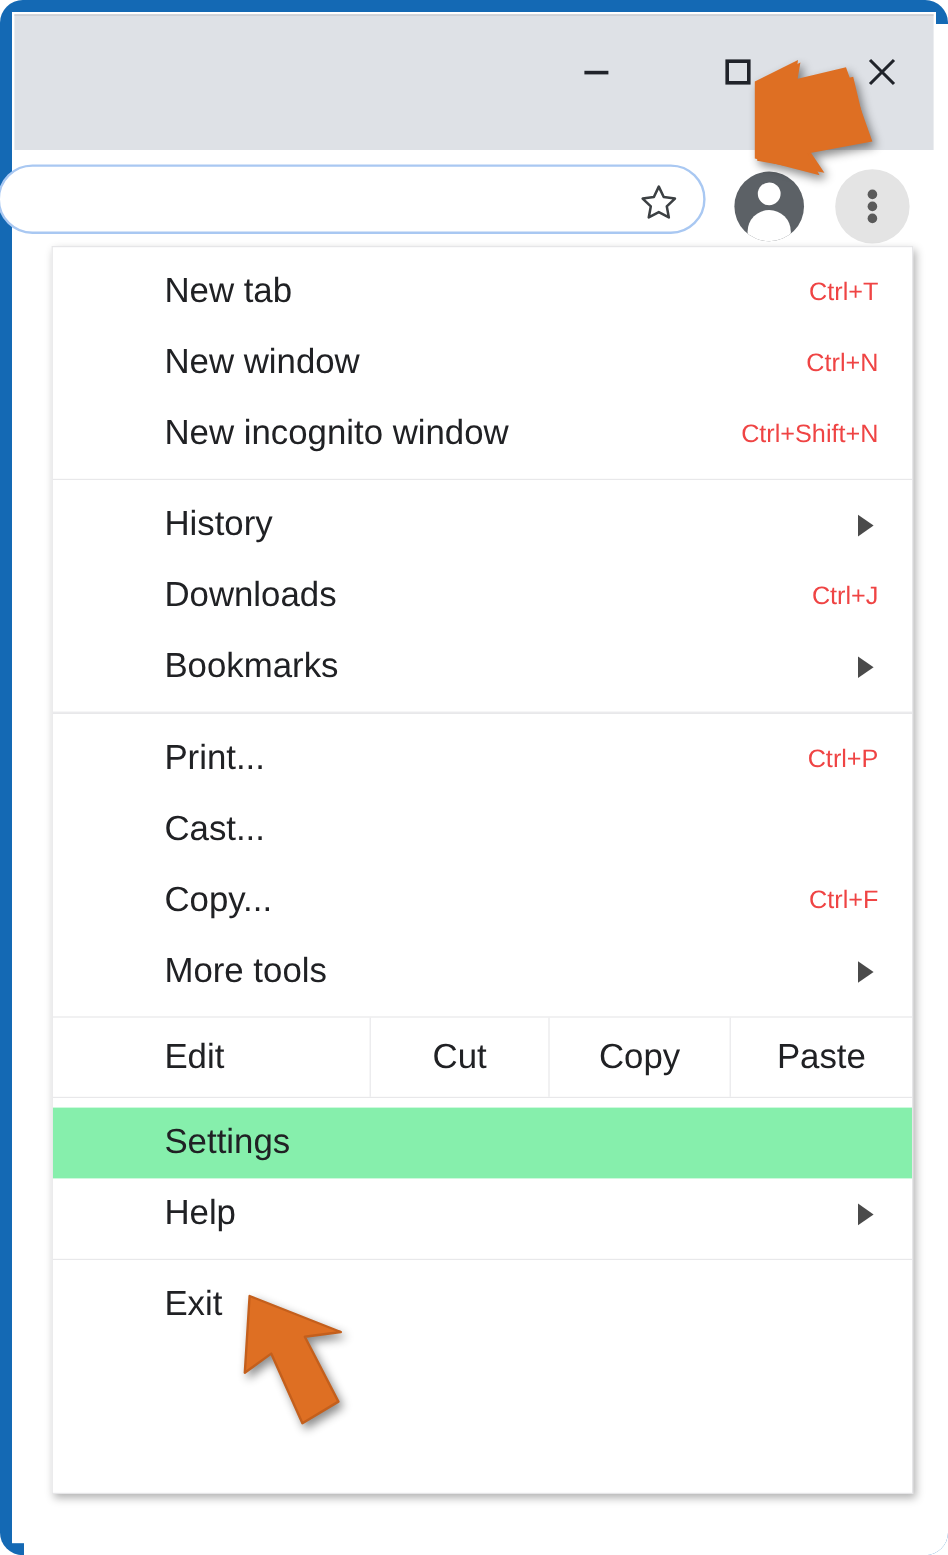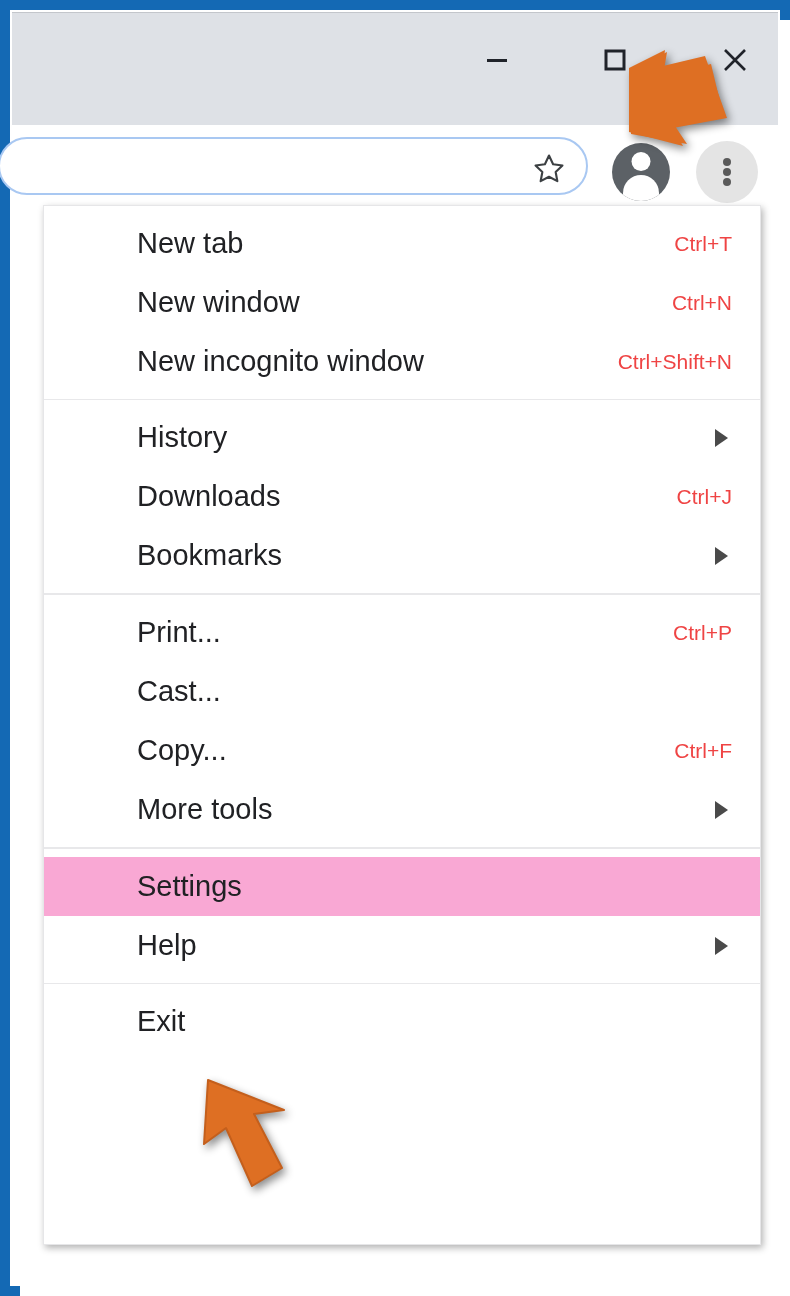--- a/index.html
+++ b/index.html
@@ -9,20 +9,21 @@
   }
   body {
     font-family: "Liberation Sans", sans-serif;
   }
   #screen {
     position: relative;
     width: 790px;
     height: 1296px;
     overflow: hidden;
     background: #ffffff;
+    border-radius: 19px;
   }
 
   
   .window-frame {
     position: absolute;
     left: 0; top: 0;
     width: 790px;
     height: 1296px;
     box-sizing: border-box;
     border: 10px solid #1469b4;
@@ -211,21 +212,21 @@
     color: #202124;
     font-size: 29px;
     white-space: nowrap;
   }
   .mi .label { flex: 0 0 auto; }
   .mi .spacer { flex: 1 1 auto; }
   .mi .accel {
     color: #ef4444;
     font-size: 21px;
   }
-  .mi.highlight { background: #f9a8d4; }
+  .mi.highlight { background: #86efac; }
   .mi .arrow {
     width: 0; height: 0;
     border-left: 13px solid #4a4a4a;
     border-top: 9px solid transparent;
     border-bottom: 9px solid transparent;
     margin-right: 4px;
   }
 
   .sep {
     height: 1px;
@@ -393,20 +394,31 @@
       </div>
       <div class="mi">
         <span class="label">More tools</span>
         <span class="spacer"></span>
         <span class="arrow"></span>
       </div>
 
       <div class="pad-sm"></div>
       <div class="sep"></div>
 
+      <div class="split-row">
+        <div class="split-cell edit-label">
+          <span>Edit</span>
+        </div>
+        <div class="vdiv"></div>
+        <div class="split-cell edit-cut">Cut</div>
+        <div class="vdiv"></div>
+        <div class="split-cell edit-copy">Copy</div>
+        <div class="vdiv"></div>
+        <div class="split-cell edit-paste">Paste</div>
+      </div>
 
       <div class="sep"></div>
       <div class="pad-sm"></div>
 
       <div class="mi highlight">
         <span class="label">Settings</span>
         <span class="spacer"></span>
       </div>
       <div class="mi">
         <span class="label">Help</span>

